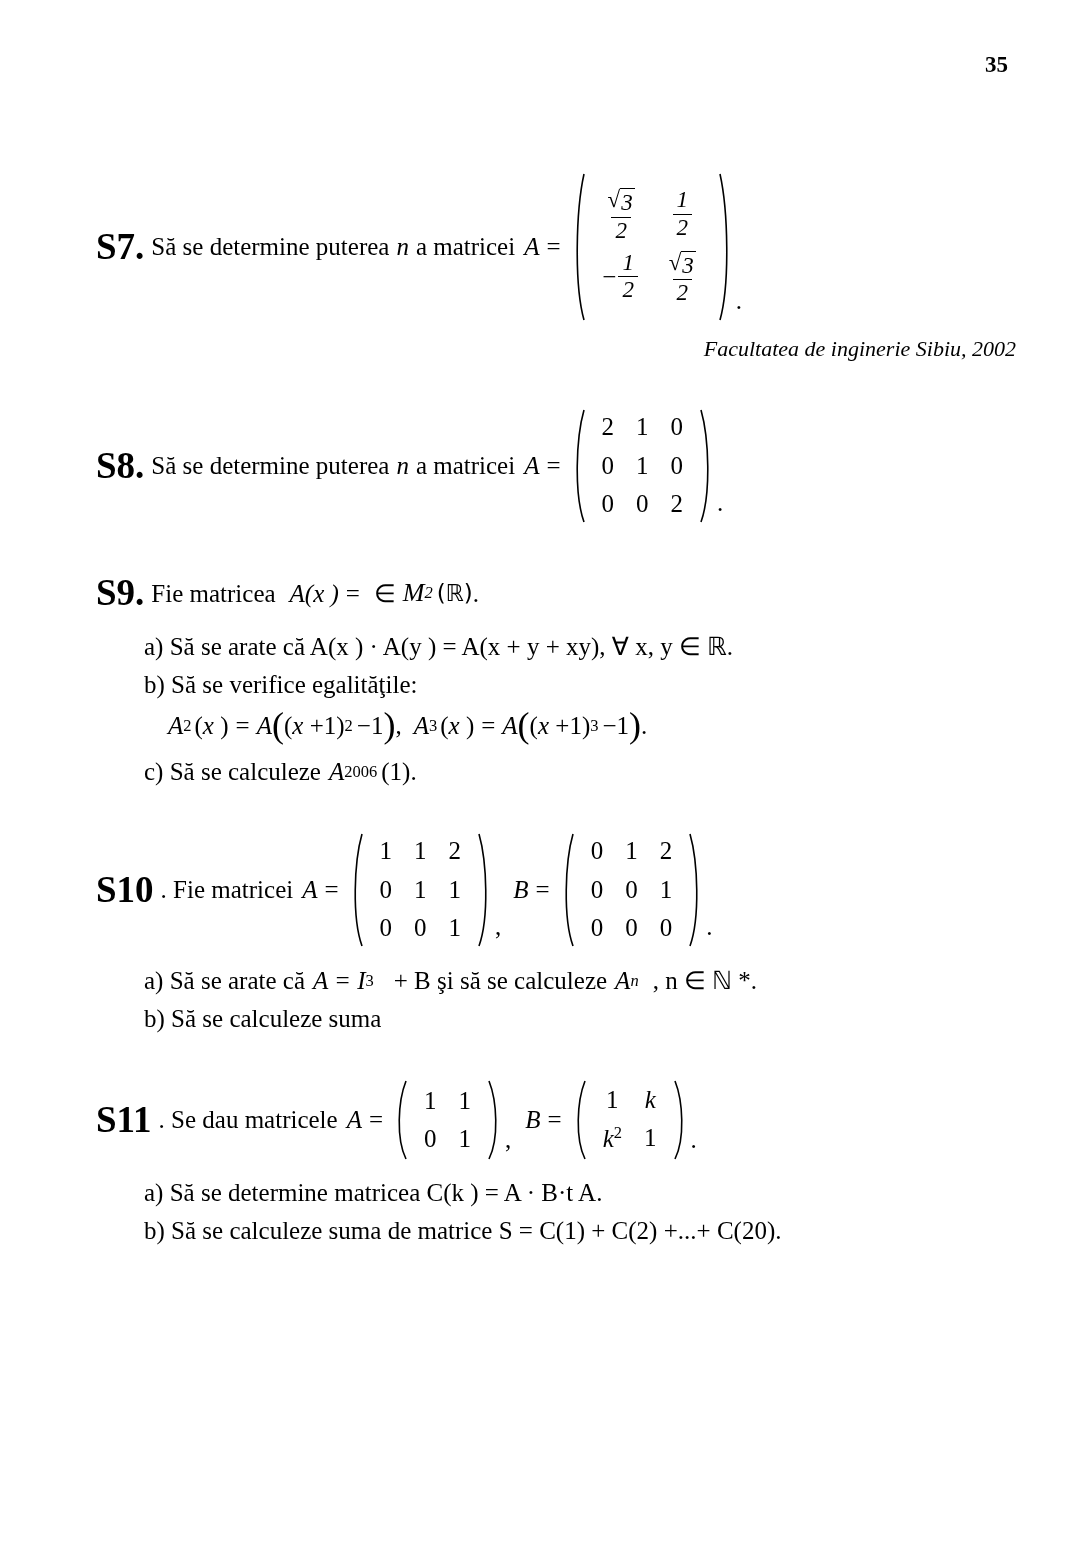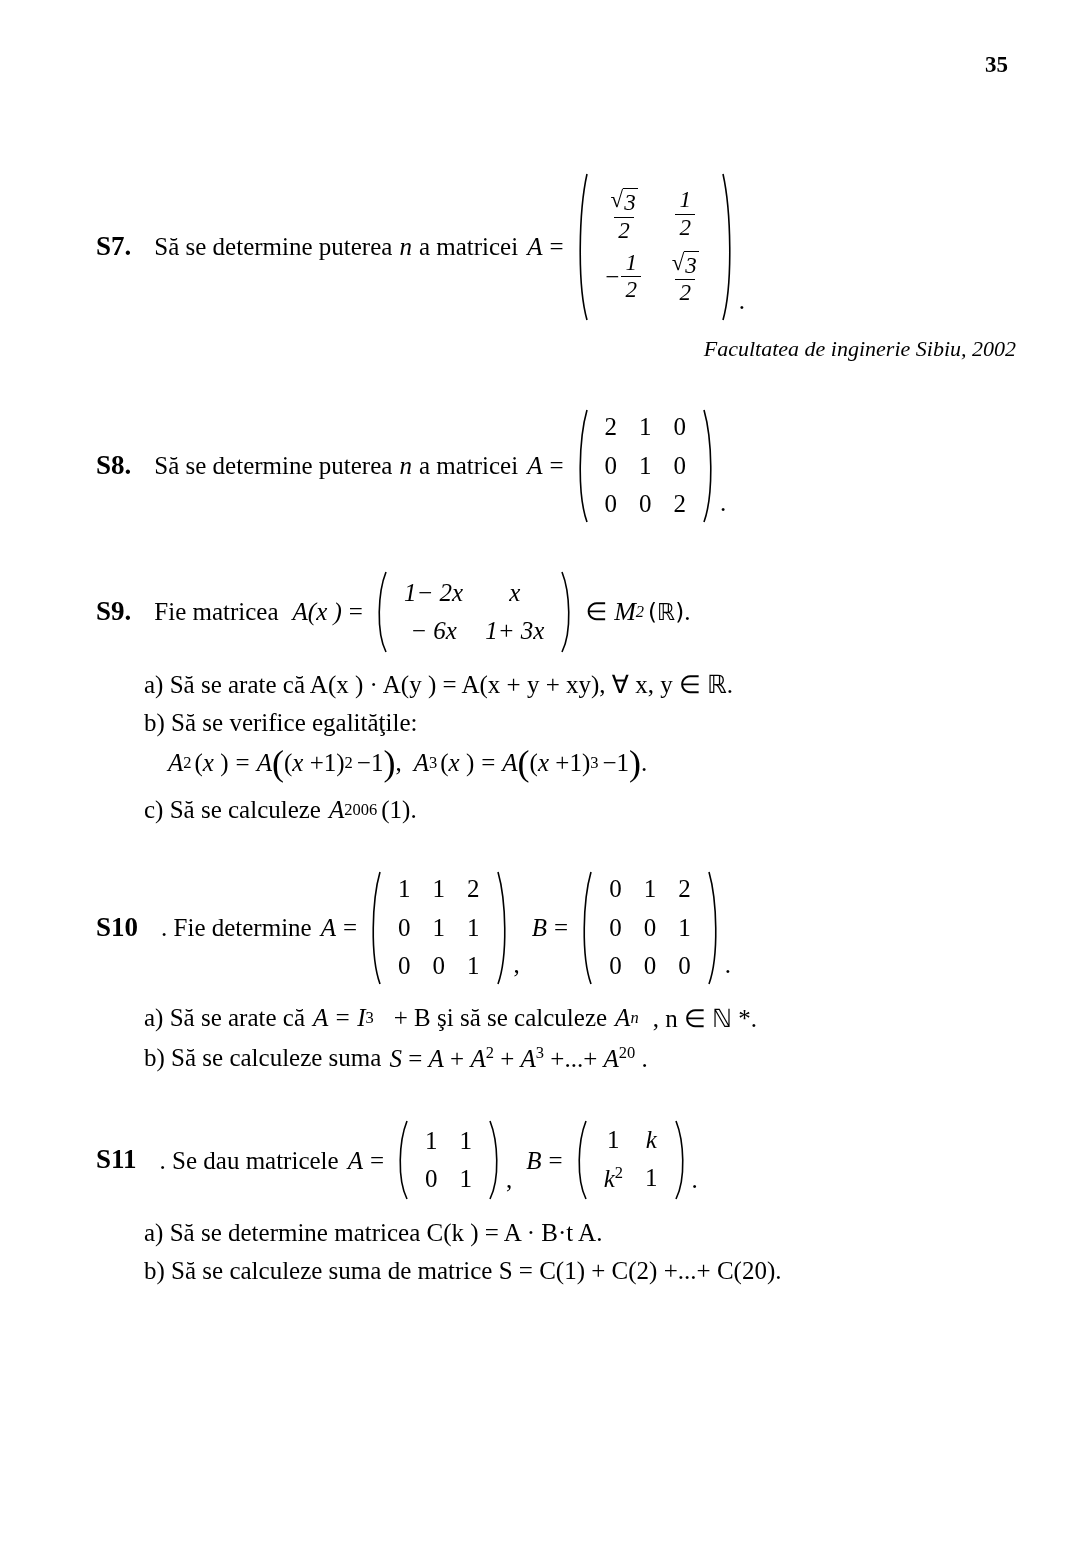--- a/index.html
+++ b/index.html
@@ -40,23 +40,23 @@
   
   .it { font-style: italic; }
   .problem {
     display: flex;
     align-items: center;
     font-size: 25px;
     line-height: 1.25;
   }
   .plabel {
     font-weight: bold;
-    font-size: 27px;
+    font-size: 37px;
     white-space: nowrap;
-    margin-right: 23px;
+    margin-right: 7px;
   }
   .ptext { white-space: nowrap; }
 
   .attrib {
     text-align: right;
     font-style: italic;
     font-size: 22px;
     margin-top: 14px;
     padding-right: 4px;
   }
@@ -249,38 +249,20 @@
 
 
     <div class="spacer-lg"></div>
 
     <div class="problem">
       <span class="plabel">S9.</span>
       <span class="ptext">Fie matricea</span>
       <span class="it" style="margin-left:14px;">A(x )</span>
       <span style="margin:0 7px;">=</span>
 
-      <span class="matrix" style="height:84px;">
-        <span class="paren">
-          <svg viewBox="0 0 14 84" preserveAspectRatio="none">
-              <path d="M13,2 C5,22 3,62 13,82" stroke="#000" stroke-width="1.6" fill="none"></path>
-            </svg>
-        </span>
-        <span class="mgrid" style="grid-template-columns:auto auto; align-content:center;">
-          <div>1− 2<span class="it">x</span></div>
-          <div><span class="it">x</span></div>
-          <div>− 6<span class="it">x</span></div>
-          <div>1+ 3<span class="it">x</span></div>
-        </span>
-        <span class="paren">
-          <svg viewBox="0 0 14 84" preserveAspectRatio="none">
-              <path d="M1,2 C9,22 11,62 1,82" stroke="#000" stroke-width="1.6" fill="none"></path>
-            </svg>
-        </span>
-      </span>
       <span style="margin:0 7px;">∈</span>
       <span class="script-m" style="font-size:26px;">M</span>
       <sub class="sb">2</sub>
       <span class="bb" style="margin-left:4px;">(ℝ)</span>
       <span>.</span>
     </div>
 
     <div class="sub-item" style="margin-top:16px;">
       <span>a) Să se arate că A(x ) · A(y ) = A(x + y + xy), ∀ x, y ∈ ℝ.</span>
     </div>
@@ -318,21 +300,21 @@
       <span>c) Să se calculeze</span>
       <span class="it" style="margin-left:8px;">A</span>
       <sup class="exp" style="font-style:normal;">2006</sup>
       <span style="margin-left:4px;">(1).</span>
     </div>
 
     <div class="spacer-lg"></div>
 
     <div class="problem">
       <span class="plabel">S10</span>
-      <span class="ptext">. Fie determine</span>
+      <span class="ptext">. Fie matricei</span>
       <span class="it" style="margin-left:9px;">A</span>
       <span style="margin:0 7px;">=</span>
 
       <span class="matrix" style="height:116px;">
         <span class="paren">
           <svg viewBox="0 0 14 116" preserveAspectRatio="none">
               <path d="M13,2 C5,30 3,86 13,114" stroke="#000" stroke-width="1.6" fill="none"></path>
             </svg>
         </span>
         <span class="mgrid" style="grid-template-columns:auto auto auto; align-content:center; font-style:normal;">
@@ -387,26 +369,20 @@
       <span class="it" style="margin-left:8px;text-align:right;">A = I</span>
       <sub class="sb" style="font-style:normal;">3</sub>
       <span style="margin-left:20px;">+ B şi să se calculeze</span>
       <span class="it" style="margin-left:8px;">A</span>
       <sup class="exp">n</sup>
       <span style="margin-left:14px;">, n ∈ ℕ *.</span>
     </div>
 
     <div class="sub-item">
       <span>b) Să se calculeze suma</span>
-      <span style="margin-left:8px;">
-        <span class="it">S</span> = <span class="it">A</span> +
-        <span class="it">A</span><sup class="exp" style="font-style:normal;">2</sup> +
-        <span class="it">A</span><sup class="exp" style="font-style:normal;">3</sup> +...+
-        <span class="it">A</span><sup class="exp" style="font-style:normal;">20</sup> .
-      </span>
     </div>
 
     <div class="spacer-lg"></div>
 
     <div class="problem">
       <span class="plabel">S11</span>
       <span class="ptext">. Se dau matricele</span>
       <span class="it" style="margin-left:9px;">A</span>
       <span style="margin:0 7px;">=</span>
 

